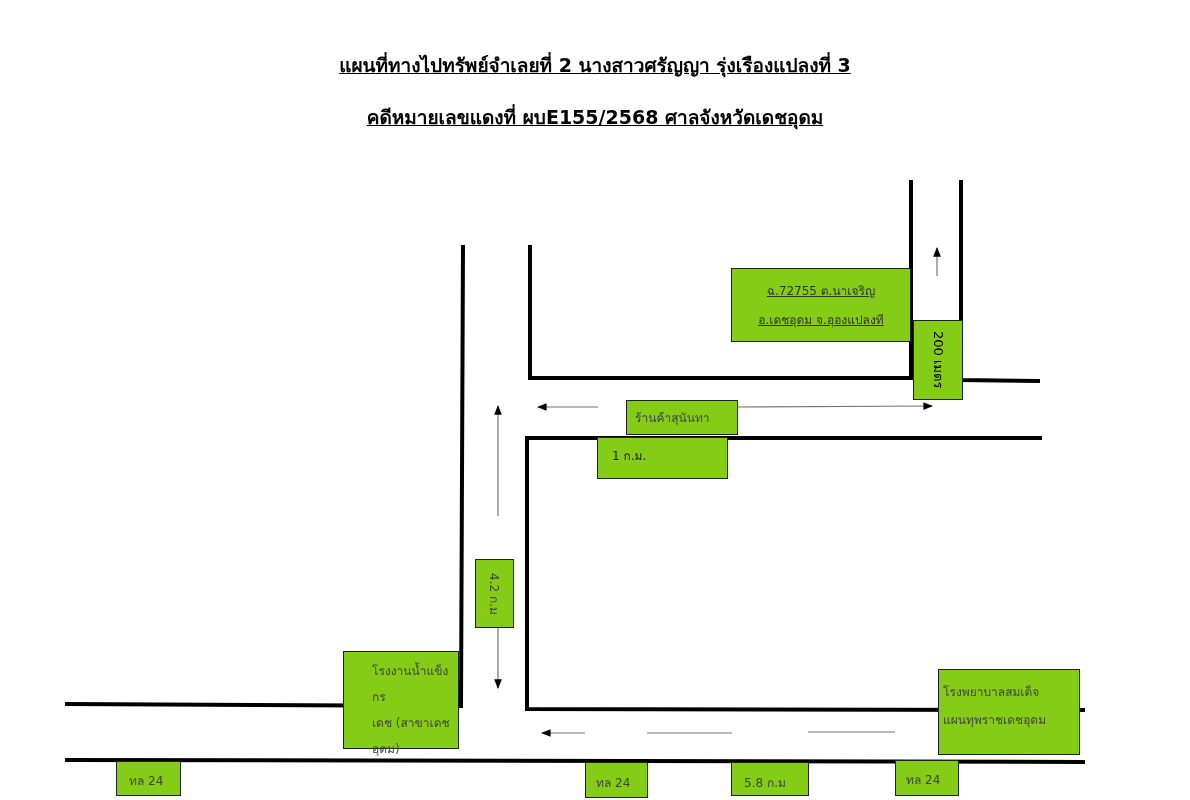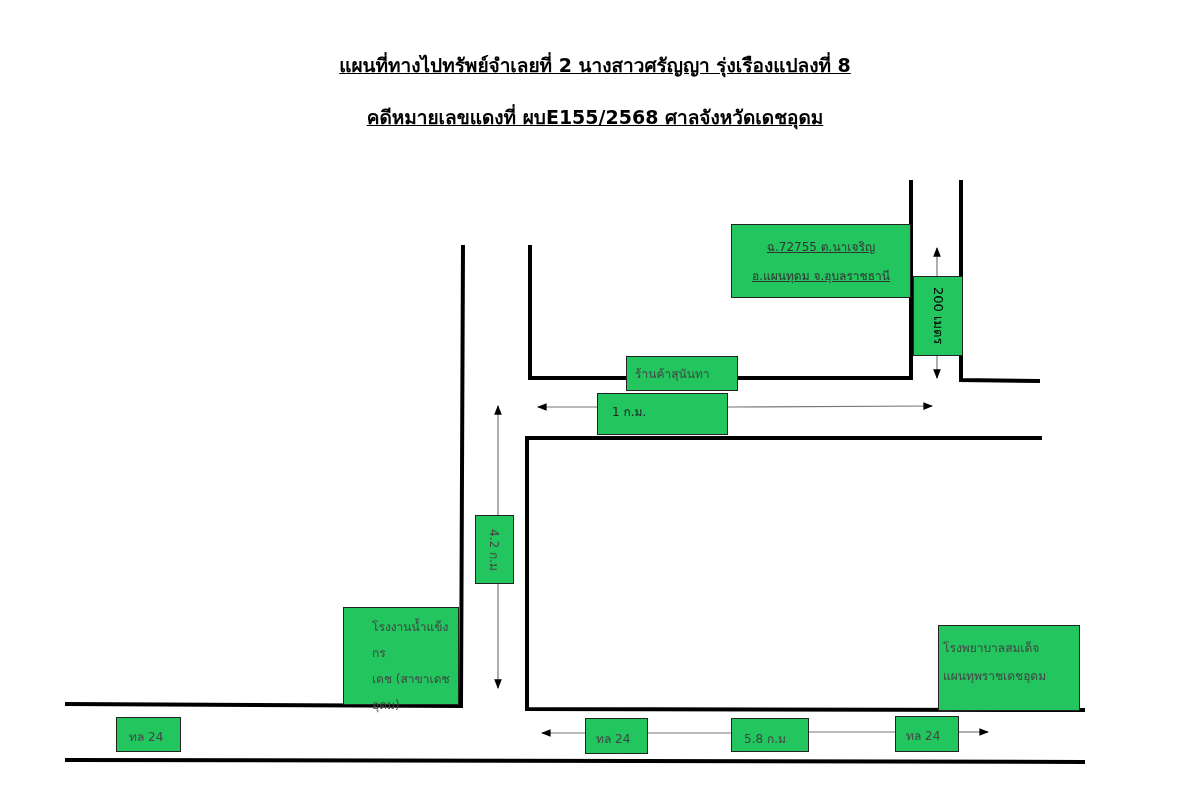--- a/index.html
+++ b/index.html
@@ -3,31 +3,31 @@
   <meta charset="utf-8">
   <style>
     html, body { margin: 0; padding: 0; background: #ffffff; }
     body { width: 1190px; height: 800px; position: relative; overflow: hidden;
            font-family: "DejaVu Sans", sans-serif; color: #000; }
     .title { position: absolute; left: 0; width: 1190px; text-align: center;
              font-weight: bold; text-decoration: underline; font-size: 19px; }
     #t1 { top: 50px; }
     #t2 { top: 102px; }
     svg { position: absolute; left: 0; top: 0; }
-    .lbl { position: absolute; background: #22c55e; border: 1.5px solid #222;
-           box-sizing: border-box; font-size: 12px; color: #444; }
+    .lbl { position: absolute; background: #84cc16; border: 1.5px solid #222;
+           box-sizing: border-box; font-size: 12px; color: #444; margin-top: 44px; }
     .lbl span { display: block; }
     .road { stroke: #000; stroke-width: 4; fill: none; }
     .dim { stroke: #777; stroke-width: 1.2; fill: none; }
     .vtext { writing-mode: vertical-rl; display: flex; align-items: center; justify-content: center; }
   </style>
 </head>
 <body>
 
-<div id="t1" class="title">แผนที่ทางไปทรัพย์จำเลยที่ 2 นางสาวศรัญญา  รุ่งเรืองแปลงที่ 8</div>
+<div id="t1" class="title">แผนที่ทางไปทรัพย์จำเลยที่ 2 นางสาวศรัญญา  รุ่งเรืองแปลงที่ 3</div>
 <div id="t2" class="title">คดีหมายเลขแดงที่ ผบE155/2568 ศาลจังหวัดเดชอุดม</div>
 
 <svg width="1190" height="800">
   <defs>
     <marker id="ah" viewBox="0 0 10 10" refX="9" refY="5" markerWidth="8" markerHeight="8" orient="auto-start-reverse">
       <path d="M0,1 L10,5 L0,9 z" fill="#000"></path>
     </marker>
   </defs>
 
   <path class="road" d="M463,245 L461,706 L65,704"></path>
@@ -50,21 +50,21 @@
   <line class="dim" x1="498" y1="583" x2="498" y2="688" marker-end="url(#ah)"></line>
 
   <line class="dim" x1="585" y1="733" x2="542" y2="733" marker-end="url(#ah)"></line>
   <line class="dim" x1="647" y1="733" x2="732" y2="733"></line>
   <line class="dim" x1="808" y1="732" x2="895" y2="732"></line>
   <line class="dim" x1="958" y1="732" x2="988" y2="732" marker-end="url(#ah)"></line>
 </svg>
 
 <div class="lbl" style="left:731px;top:224px;width:180px;height:74px;text-align:center;color:#333;">
   <span style="margin-top:12px;text-decoration:underline;">ฉ.72755 ต.นาเจริญ</span>
-  <span style="margin-top:10px;text-decoration:underline;">อ.แผนทุดม  จ.อุบลราชธานี</span>
+  <span style="margin-top:10px;text-decoration:underline;">อ.เดชอุดม  จ.อุองแปลงที</span>
 </div>
 
 <div class="lbl vtext" style="left:913px;top:276px;width:50px;height:80px;font-size:13px;color:#000;">
   <span>200 เมตร</span>
 </div>
 
 <div class="lbl" style="left:626px;top:356px;width:112px;height:35px;padding:7px 0 0 8px;">
   <span>ร้านค้าสุนันทา</span>
 </div>
 

